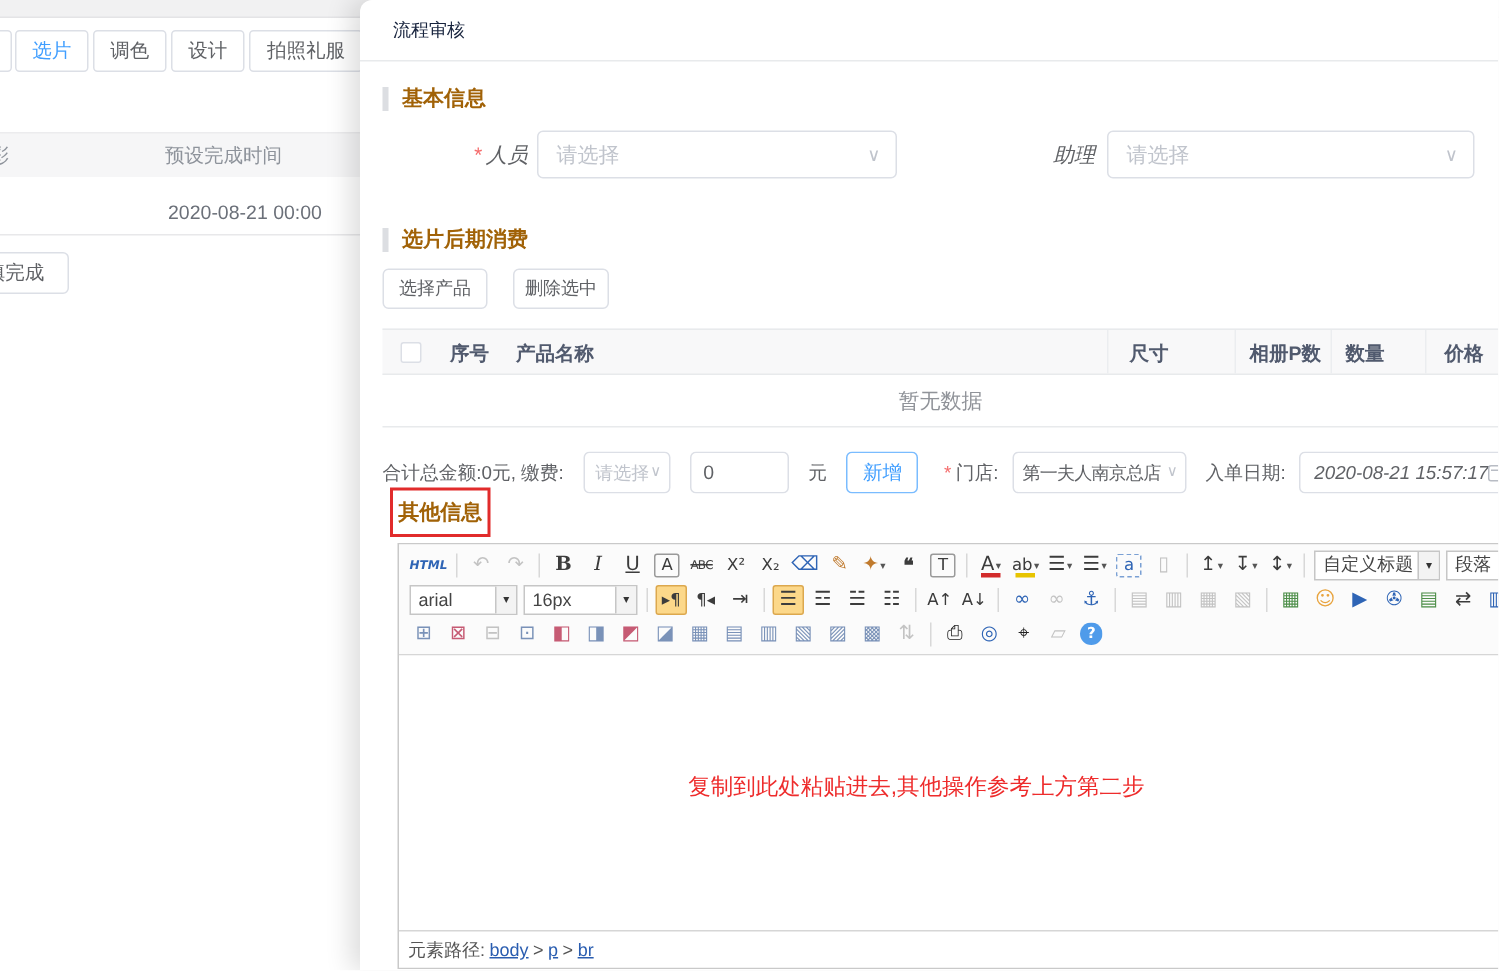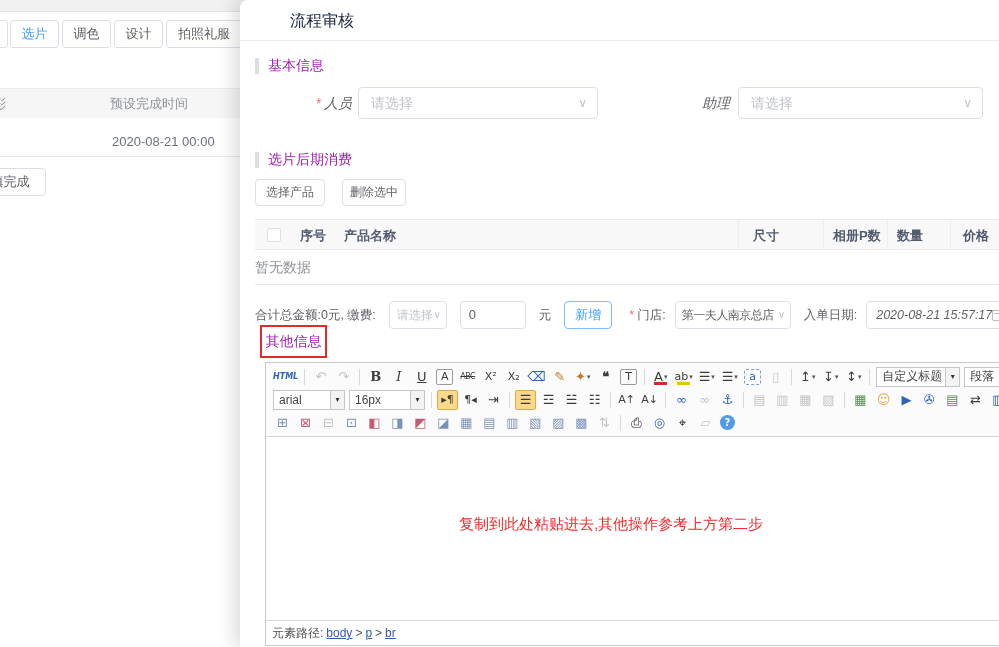--- a/index.html
+++ b/index.html
@@ -15,42 +15,42 @@
   .bgheader span { position:absolute; top:0; line-height:30px; font-size:13px; color:#8e939b; }
   .bgvalue { position:absolute; left:112px; top:128px; height:28px; line-height:28px; font-size:13px; color:#6b7079; }
   .bgdivider { position:absolute; left:0; top:156px; width:240px; border-top:1px solid #e8e8ea; }
   .bgbutton { position:absolute; left:-26px; top:168px; width:72px; height:28px; border:1px solid #dcdfe6; border-radius:4px;
               background:#fff; color:#606266; font-size:13px; line-height:26px; text-align:center; }
 
   
   .drawer { position:absolute; left:240px; top:0; width:759px; height:647px; background:#fff;
             border-top-left-radius:8px; box-shadow:-6px 0 18px rgba(0,0,0,.14); overflow:hidden; }
   .drawer-header { height:41px; border-bottom:1px solid #e8eaec; }
-  .drawer-title { padding-left:22px; line-height:41px; font-size:16px; color:#17233d; font-weight:500;margin-left:28px; }
+  .drawer-title { padding-left:22px; line-height:41px; font-size:12px; color:#17233d; font-weight:500; }
 
   .sec { position:absolute; left:15px; display:flex; align-items:center; height:18px; }
   .secbar { width:4px; height:16px; background:#dcdee2; margin-right:9px; }
-  .sectext { font-size:14px; font-weight:normal; color:#a21caf; }
+  .sectext { font-size:14px; font-weight:bold; color:#a16207; }
 
   .flabel { position:absolute; height:32px; line-height:32px; text-align:right; font-size:14px; color:#606266;font-style:italic; }
   .req { color:#f56c6c; margin-right:3px; }
   .sel { position:absolute; height:32px; border:1px solid #dcdfe6; border-radius:4px; background:#fff;
          font-size:14px; color:#c0c4cc; line-height:30px; padding-left:12px; cursor:pointer; }
   .sel .arrow { position:absolute; right:10px; top:0; color:#c0c4cc; font-size:12px; font-family:"DejaVu Sans",sans-serif; }
 
   .obtn { position:absolute; height:27px; border:1px solid #dcdfe6; border-radius:4px; background:#fff;
           color:#606266; font-size:12px; line-height:25px; text-align:center; cursor:pointer; }
 
   .thead { position:absolute; left:15px; right:0; top:219px; height:31px; background:#f8f8f9;
            border-top:1px solid #e8eaec; border-bottom:1px solid #e8eaec; }
   .th { position:absolute; top:0; line-height:31px; font-size:13px; font-weight:bold; color:#515a6e; }
   .colsep { position:absolute; top:0; bottom:0; width:1px; background:#ebedf0; }
   .chk { position:absolute; left:12px; top:8px; width:14px; height:14px; border:1px solid #dcdfe6; border-radius:2px; background:#fff; }
   .emptyrow { position:absolute; left:15px; right:0; top:250px; height:35px; border-bottom:1px solid #e8eaec;
-              text-align:left; line-height:35px; font-size:14px; color:#909399; }
+              text-align:center; line-height:35px; font-size:14px; color:#909399; }
 
   .sumrow { position:absolute; left:15px; right:0; top:301px; height:28px; display:flex; align-items:center;
             column-gap:13px; font-size:12.5px; color:#606266; white-space:nowrap; overflow:hidden; }
   .sumrow > * { flex-shrink:0; }
   .minisel { position:relative; width:58px; height:28px; border:1px solid #dcdfe6; border-radius:4px; background:#fff;
              font-size:12px; color:#c0c4cc; line-height:26px; padding-left:7px; cursor:pointer; }
   .minisel .arrow { position:absolute; right:5px; top:0; color:#c0c4cc; font-size:10px; }
   .minisel.filled { width:116px; color:#606266; padding-left:6px; letter-spacing:-0.5px; }
   .mininput { width:66px; height:28px; border:1px solid #dcdfe6; border-radius:4px; background:#fff;
               font-size:13px; color:#606266; line-height:26px; padding-left:8px; }

